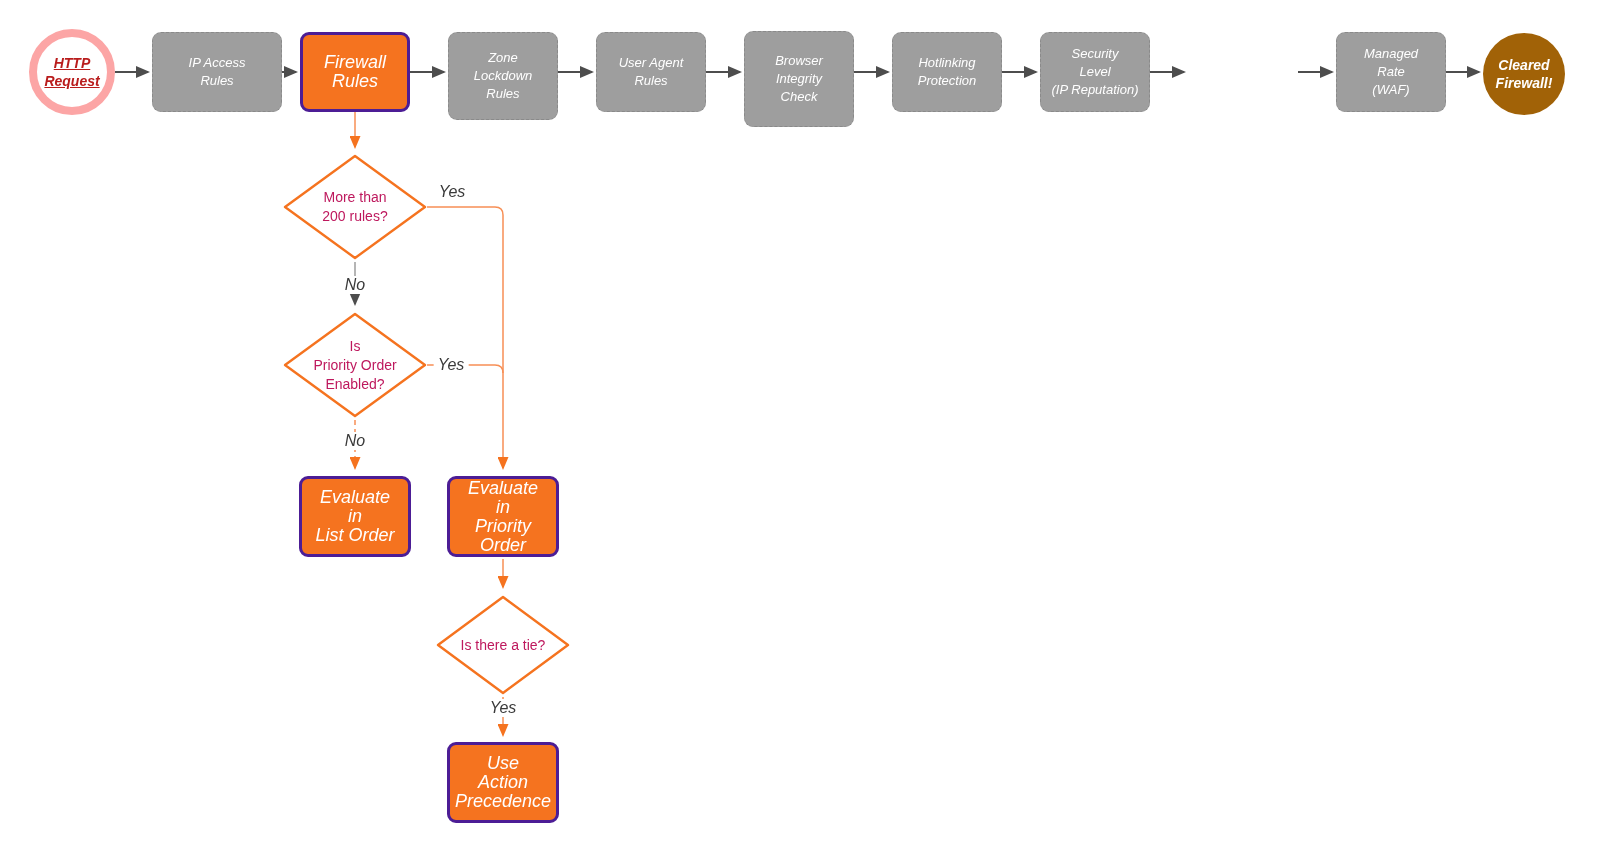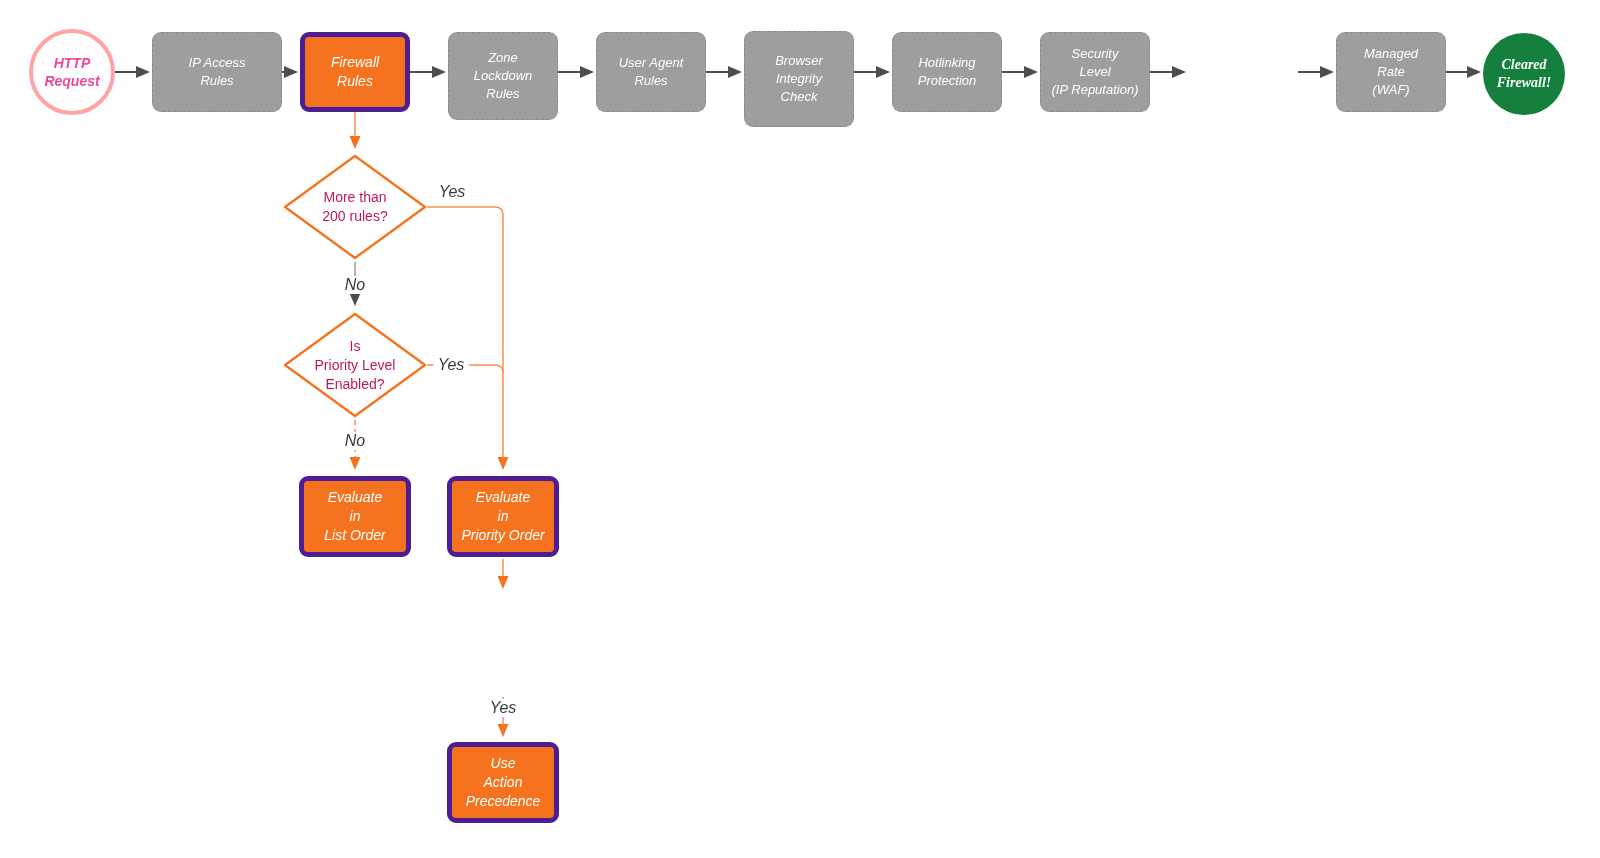--- a/index.html
+++ b/index.html
@@ -6,29 +6,29 @@
   #stage{
     position:relative;width:1600px;height:858px;background:#ffffff;overflow:hidden;
     font-family:"Liberation Sans", sans-serif;
   }
   svg.edges{position:absolute;left:0;top:0;width:1600px;height:858px;}
   .terminal{
     position:absolute;border-radius:50%;display:flex;align-items:center;justify-content:center;
     text-align:center;font-weight:bold;font-style:italic;font-size:14px;line-height:18px;
     white-space:pre-line;box-sizing:border-box;
   }
-  .terminal.start{border:4px solid #fca5a5;background:#ffffff;color:#ec4899;}
-  .terminal.end{background:#15803d;color:#ffffff;font-family:Liberation Serif, serif;}
+  .terminal.start{border:8px solid #fca5a5;background:#ffffff;color:#b91c1c;text-decoration:underline;}
+  .terminal.end{background:#a16207;color:#ffffff;}
   .pbox{
     position:absolute;border-radius:9px;display:flex;align-items:center;justify-content:center;
     text-align:center;font-style:italic;color:#ffffff;font-size:13px;line-height:18px;
     white-space:pre-line;box-sizing:border-box;
   }
   .pbox.gray{background:#9E9E9E;border:1px dashed #8A8A8A;}
-  .pbox.orange{background:#F5731F;border:5px solid #4c1d95;font-size:14px;line-height:19px;}
+  .pbox.orange{background:#F5731F;border:3px solid #4c1d95;font-size:18px;line-height:19px;}
   .diamond{position:absolute;}
   .diamond svg{position:absolute;left:0;top:0;display:block;}
   .dlabel{
     position:absolute;left:0;top:0;width:100%;height:100%;
     display:flex;align-items:center;justify-content:center;text-align:center;
     color:#be185d;font-size:14px;line-height:19px;white-space:pre-line;
   }
   .lbl{
     position:absolute;transform:translate(-50%,-50%);
     font-style:italic;font-size:16px;color:#3A3A3A;white-space:nowrap;
@@ -104,24 +104,30 @@
     </svg>
     <div class="dlabel">More than
 200 rules?</div>
   </div>
 
   <div class="diamond" style="left:283px;top:312px;width:144px;height:106px">
     <svg width="144" height="106">
       <polygon points="72,2 142,53 72,104 2,53" fill="#ffffff" stroke="#F5731F" stroke-width="2.4" stroke-linejoin="round"></polygon>
     </svg>
     <div class="dlabel">Is
-Priority Level
+Priority Order
 Enabled?</div>
   </div>
 
+  <div class="diamond" style="left:436px;top:595px;width:134px;height:100px">
+    <svg width="134" height="100">
+      <polygon points="67,2 132,50 67,98 2,50" fill="#ffffff" stroke="#F5731F" stroke-width="2.4" stroke-linejoin="round"></polygon>
+    </svg>
+    <div class="dlabel">Is there a tie?</div>
+  </div>
 
   <div class="pbox orange" style="left:299px;top:476px;width:112px;height:81px">Evaluate
 in
 List Order</div>
   <div class="pbox orange" style="left:447px;top:476px;width:112px;height:81px">Evaluate
 in
 Priority Order</div>
   <div class="pbox orange" style="left:447px;top:742px;width:112px;height:81px">Use
 Action
 Precedence</div>

